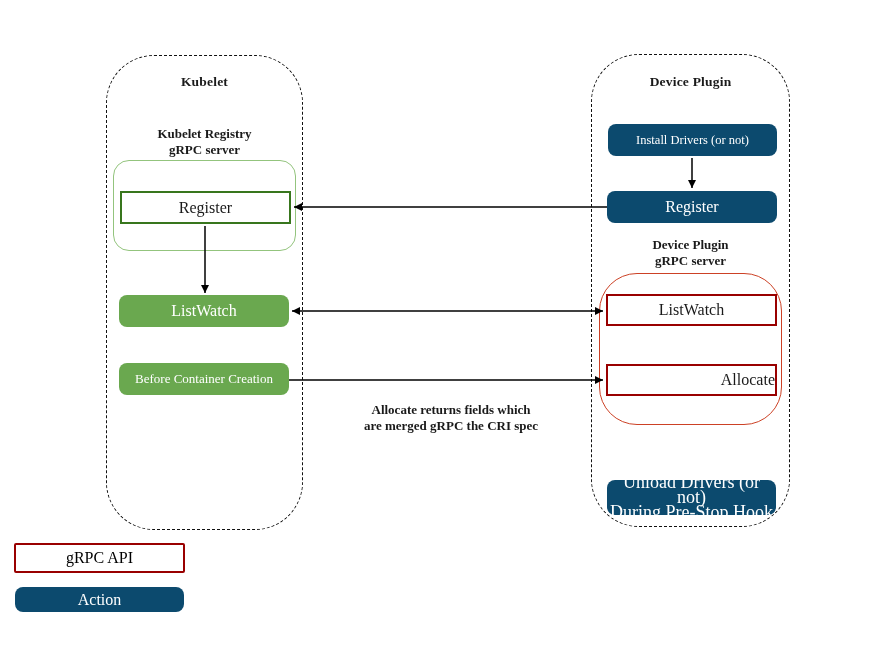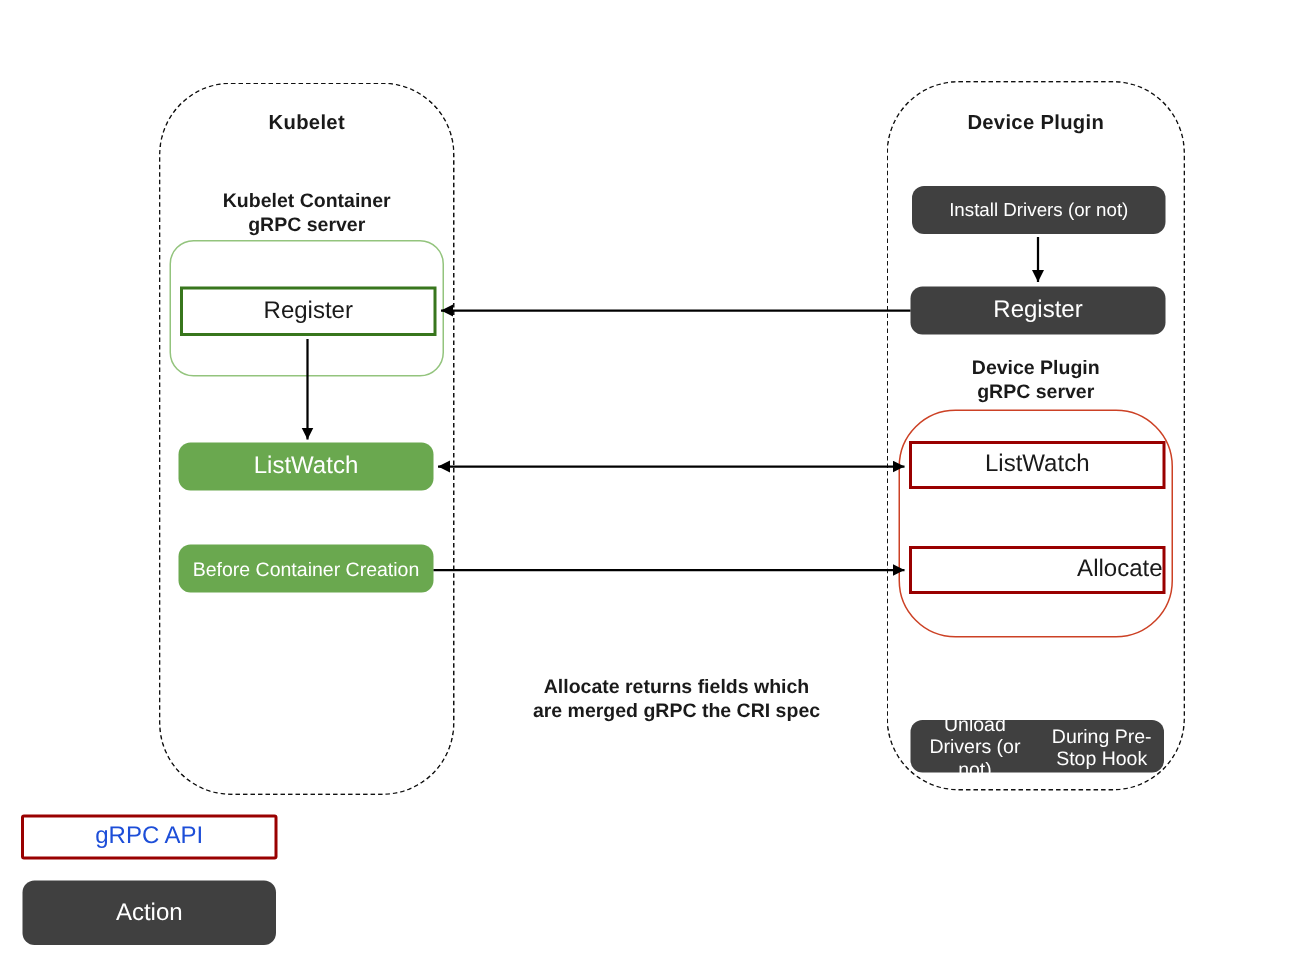--- a/index.html
+++ b/index.html
@@ -1,21 +1,21 @@
 <!DOCTYPE html>
 <html><head>
 <meta charset="utf-8">
 <style>
   html, body { margin: 0; padding: 0; background: #ffffff; }
   .canvas {
     position: relative;
     width: 873px;
     height: 646px;
     background: #ffffff;
-    font-family: Liberation Sans, sans-serif;
+    font-family: Liberation Serif, serif;
     color: #1a1a1a;
     overflow: hidden;
   }
   .abs { position: absolute; box-sizing: border-box; }
 
   
   .dashed-container {
     border: 1.5px dashed #111111;
     border-radius: 48px;
     background: transparent;
@@ -62,53 +62,53 @@
     background: #ffffff;
     border: 2.5px solid #990000;
     color: #1a1a1a;
   }
   .action-green {
     background: #6aa84f;
     border-radius: 8px;
     color: #ffffff;
   }
   .action-red {
-    background: #404040;
+    background: #0c4a6e;
     border-radius: 8px;
     color: #ffffff;
   }
-  .two-line { flex-direction: row; line-height: 15px; font-size: 13px; justify-content: center; }
+  .two-line { flex-direction: column; line-height: 15px; font-size: 18px; justify-content: center; }
 
   .annotation {
     font-weight: bold;
     font-size: 13px;
     line-height: 15.5px;
     text-align: center;
   }
 
   .legend-grpc {
     background: #ffffff;
     border: 2.5px solid #990000;
     border-radius: 2px;
-    color: #1d4ed8;
+    color: #000000;
   }
 
   svg.arrows { position: absolute; left: 0; top: 0; pointer-events: none; }
   svg.arrows line { stroke: #000000; stroke-width: 1.5; }
 </style>
 </head>
 <body>
 
 <div class="canvas">
 
   <div class="abs dashed-container" style="left:106px; top:55px; width:197px; height:475px;"></div>
   <div class="abs container-title" style="left:106px; top:74px; width:197px;">Kubelet</div>
 
   <div class="abs server-label" style="left:106px; top:126px; width:197px;">
-    <div>Kubelet Container</div>
+    <div>Kubelet Registry</div>
     <div>gRPC server</div>
   </div>
 
   <div class="abs green-server" style="left:113px; top:160px; width:183px; height:91px;"></div>
 
   <div class="abs node grpc-box-green" style="left:120px; top:191px; width:171px; height:33px;">
     <span>Register</span>
   </div>
 
   <div class="abs node action-green" style="left:119px; top:295px; width:170px; height:32px;">
@@ -143,29 +143,29 @@
 
   <div class="abs node grpc-box-red" style="left:606px; top:364px; width:171px; height:32px;justify-content:flex-end;">
     <span>Allocate</span>
   </div>
 
   <div class="abs node action-red two-line" style="left:607px; top:480px; width:169px; height:35px;">
     <div>Unload Drivers (or not)</div>
     <div>During Pre-Stop Hook</div>
   </div>
 
-  <div class="abs annotation" style="left:340px; top:402px; width:222px;margin-top:48px;">
+  <div class="abs annotation" style="left:340px; top:402px; width:222px;">
     <div>Allocate returns fields which</div>
     <div>are merged gRPC the CRI spec</div>
   </div>
 
   <div class="abs node legend-grpc" style="left:14px; top:543px; width:171px; height:30px;">
     <span>gRPC API</span>
   </div>
-  <div class="abs node action-red" style="left:15px; top:587px; width:169px; height:43px;">
+  <div class="abs node action-red" style="left:15px; top:587px; width:169px; height:25px;">
     <span>Action</span>
   </div>
 
   <svg class="arrows" width="873" height="646" viewBox="0 0 873 646">
     <defs>
       <marker id="arrow" markerWidth="9" markerHeight="9" refX="8" refY="4" orient="auto-start-reverse" markerUnits="userSpaceOnUse">
         <path d="M0,0 L8,4 L0,8 z" fill="#000000"></path>
       </marker>
     </defs>
 

